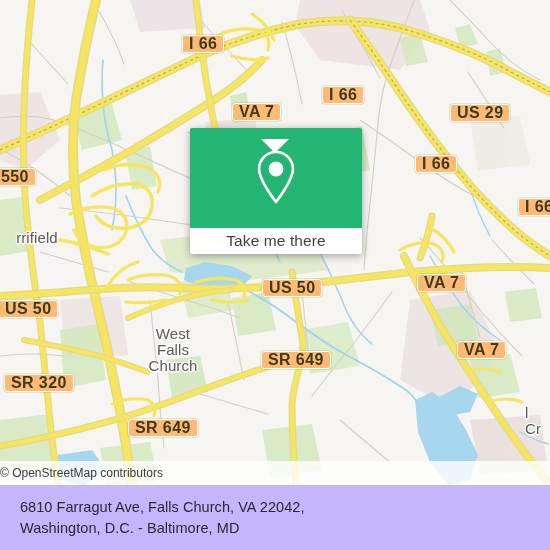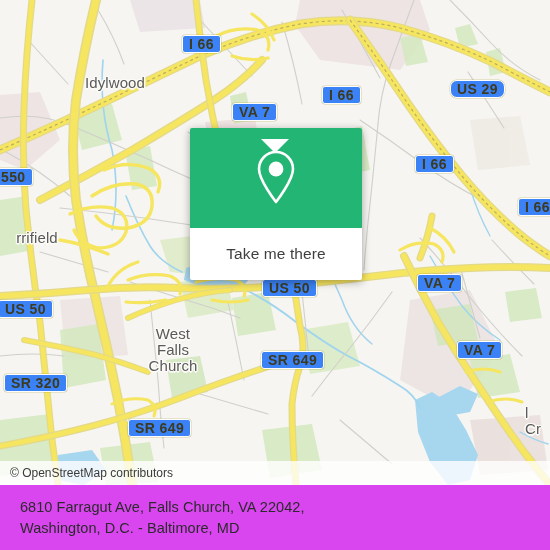--- a/index.html
+++ b/index.html
@@ -38,25 +38,25 @@
     letter-spacing: 0.1px;
     text-shadow:
       1.5px 0 #fbfaf7, -1.5px 0 #fbfaf7, 0 1.5px #fbfaf7, 0 -1.5px #fbfaf7,
       1px 1px #fbfaf7, -1px -1px #fbfaf7, 1px -1px #fbfaf7, -1px 1px #fbfaf7;
     pointer-events: none;
   }
 
   
   .shield {
     position: absolute;
-    background: #3b82f6;
+    background: #fdba74;
     border: 1.5px solid #ffffff;
     border-radius: 3px;
     color: #3d3a1e;
-    font-size: 14px;
+    font-size: 16px;
     font-weight: bold;
     letter-spacing: 0.4px;
     padding: 1.5px 6px 2px 6px;
     white-space: nowrap;
     box-shadow: 0 0 0 0.5px rgba(150,140,0,.35);
     line-height: 12px;
   }
 
   
   #popup {
@@ -68,21 +68,21 @@
   }
   #popup-header {
     height: 100px;
     background: #22b573;
     display: flex;
     align-items: center;
     justify-content: center;
     border-radius: 2px 2px 0 0;
   }
   #popup-body {
-    height: 52px;
+    height: 26px;
     background: #ffffff;
     display: flex;
     align-items: center;
     justify-content: center;
     border-radius: 0 0 2px 2px;
   }
   #popup-label {
     color: #3f3f3f;
     font-size: 15.5px;
     letter-spacing: 0.1px;
@@ -105,31 +105,31 @@
     bottom: 0;
     width: 550px;
     height: 24px;
     background: rgba(255,255,255,0.78);
     display: flex;
     align-items: center;
   }
   #attribution-text {
     font-size: 12px;
     color: #3a3a3a;
-    padding-left: 10px;
+    padding-left: 0;
   }
 
   
   #footer {
     position: absolute;
     left: 0;
     top: 485px;
     width: 550px;
     height: 65px;
-    background: #d946ef;
+    background: #c4b5fd;
     display: flex;
     align-items: center;
     justify-content: space-between;
     box-sizing: border-box;
     padding: 0 14px 0 20px;
     overflow: hidden;
   }
   #footer-address {
     font-size: 14.5px;
     color: #2b2b2b;
@@ -323,31 +323,30 @@
           <path d="M122,422 Q138,428 154,424"></path>
         </g>
 
         <g stroke="#f6e55e" fill="none" stroke-width="3" stroke-linecap="round">
           <path d="M488,402 Q506,396 522,402"></path>
           <path d="M466,372 Q484,366 500,372"></path>
         </g>
       </g>
     </svg>
 
-    <div class="place-label" style="left:60px; top:75px; width:110px;">Idylwood</div>
     <div class="place-label" style="left:-8px; top:230px; width:90px;">rrifield</div>
     <div class="place-label" style="left:133px; top:278px; width:80px;margin-top:48px;">West
 Falls
 Church</div>
     <div class="place-label" style="left:525px; top:405px; width:50px; text-align:left;">l
 Cr</div>
 
     <div class="shield" style="left:182px; top:35px;">I 66</div>
     <div class="shield" style="left:322px; top:86px;">I 66</div>
-    <div class="shield" style="left:450px; top:80px;border-radius:7px;">US 29</div>
+    <div class="shield" style="left:450px; top:104px;">US 29</div>
     <div class="shield" style="left:232px; top:103px;">VA 7</div>
     <div class="shield" style="left:415px; top:155px;">I 66</div>
     <div class="shield" style="left:518px; top:198px;">I 66</div>
     <div class="shield" style="left:-6px; top:168px;">550</div>
     <div class="shield" style="left:417px; top:274px;">VA 7</div>
     <div class="shield" style="left:262px; top:279px;">US 50</div>
     <div class="shield" style="left:-2px; top:300px;">US 50</div>
     <div class="shield" style="left:457px; top:341px;">VA 7</div>
     <div class="shield" style="left:261px; top:351px;">SR 649</div>
     <div class="shield" style="left:4px; top:374px;">SR 320</div>

